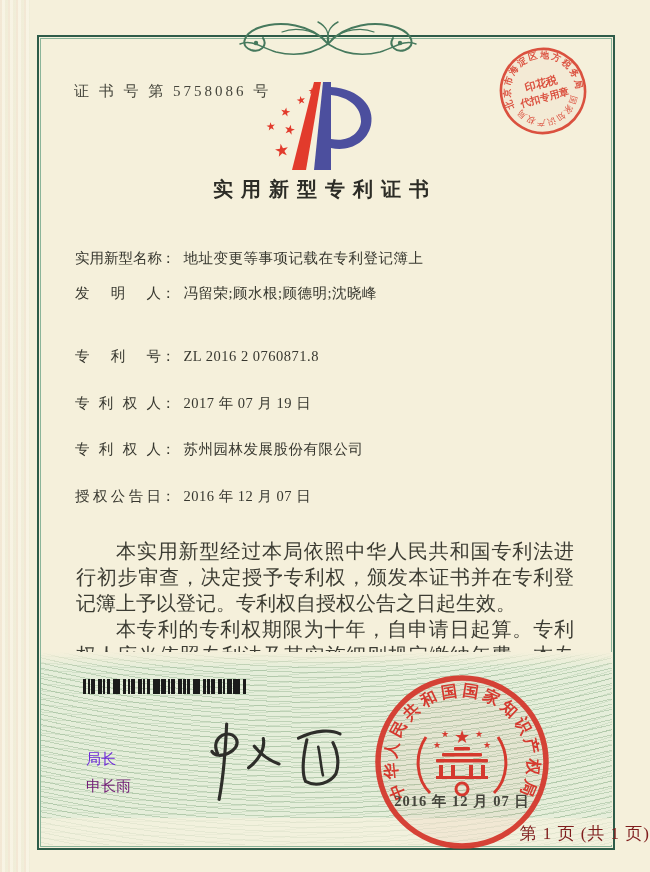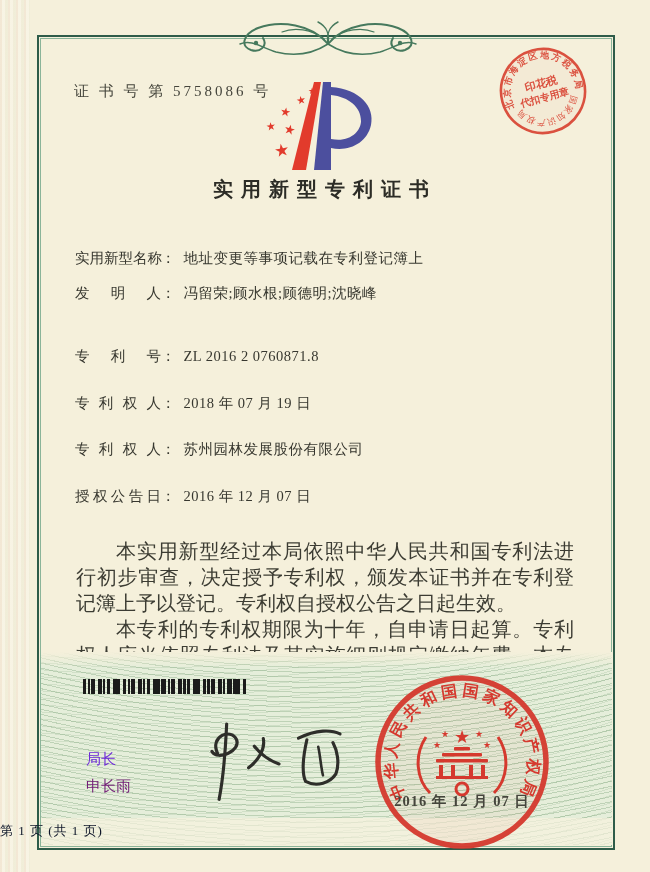--- a/index.html
+++ b/index.html
@@ -52,22 +52,22 @@
   .director-title{position:absolute;left:86px;top:750px;font-size:15px;color:#6d28d9;
     font-family:"Liberation Sans","DejaVu Sans",sans-serif;}
   .director-name{position:absolute;left:86px;top:777px;font-size:15px;color:#701a75;
     font-family:"Liberation Sans","DejaVu Sans",sans-serif;}
   .sig{position:absolute;left:190px;top:714px;width:162px;height:92px;transform:rotate(-2deg);}
   
   .seal{position:absolute;left:371px;top:671px;width:182px;height:182px;}
   .seal-date{position:absolute;left:374px;top:792px;width:176px;text-align:center;
     font-size:14.5px;letter-spacing:1px;color:#45453c;font-weight:bold;}
   
-  .page-footer{position:absolute;left:0;top:822px;width:650px;text-align:left;
-    font-size:13px;color:#0f172a;letter-spacing:1px;}
+  .page-footer{position:absolute;left:0;top:822px;width:650px;text-align:right;
+    font-size:17px;color:#7f1d1d;letter-spacing:1px;}
   
   .flourish-top{position:absolute;left:222px;top:17px;width:212px;height:48px;}
   .flourish-bl{position:absolute;left:40px;top:746px;width:86px;height:100px;}
   .flourish-br{position:absolute;left:526px;top:746px;width:86px;height:100px;transform:scaleX(-1);}
 </style>
 </head>
 <body>
 
 <div class="scan-edge"></div>
 
@@ -148,21 +148,21 @@
 <div class="field fr0">
   <span class="f-label">实用新型名称</span><span class="f-colon">：</span><span class="f-value">地址变更等事项记载在专利登记簿上</span>
 </div>
 <div class="field fr1">
   <span class="f-label">发明人</span><span class="f-colon">：</span><span class="f-value">冯留荣;顾水根;顾德明;沈晓峰</span>
 </div>
 <div class="field fr2">
   <span class="f-label">专利号</span><span class="f-colon">：</span><span class="f-value">ZL 2016 2 0760871.8</span>
 </div>
 <div class="field fr3">
-  <span class="f-label">专利权人</span><span class="f-colon">：</span><span class="f-value">2018 年 07 月 19 日</span>
+  <span class="f-label">专利权人</span><span class="f-colon">：</span><span class="f-value">2017 年 07 月 19 日</span>
 </div>
 <div class="field fr4">
   <span class="f-label">专利权人</span><span class="f-colon">：</span><span class="f-value">苏州园林发展股份有限公司</span>
 </div>
 <div class="field fr5">
   <span class="f-label">授权公告日</span><span class="f-colon">：</span><span class="f-value">2016 年 12 月 07 日</span>
 </div>
 
 <div class="body-text">
   <p>本实用新型经过本局依照中华人民共和国专利法进行初步审查，决定授予专利权，颁发本证书并在专利登记簿上予以登记。专利权自授权公告之日起生效。</p>

